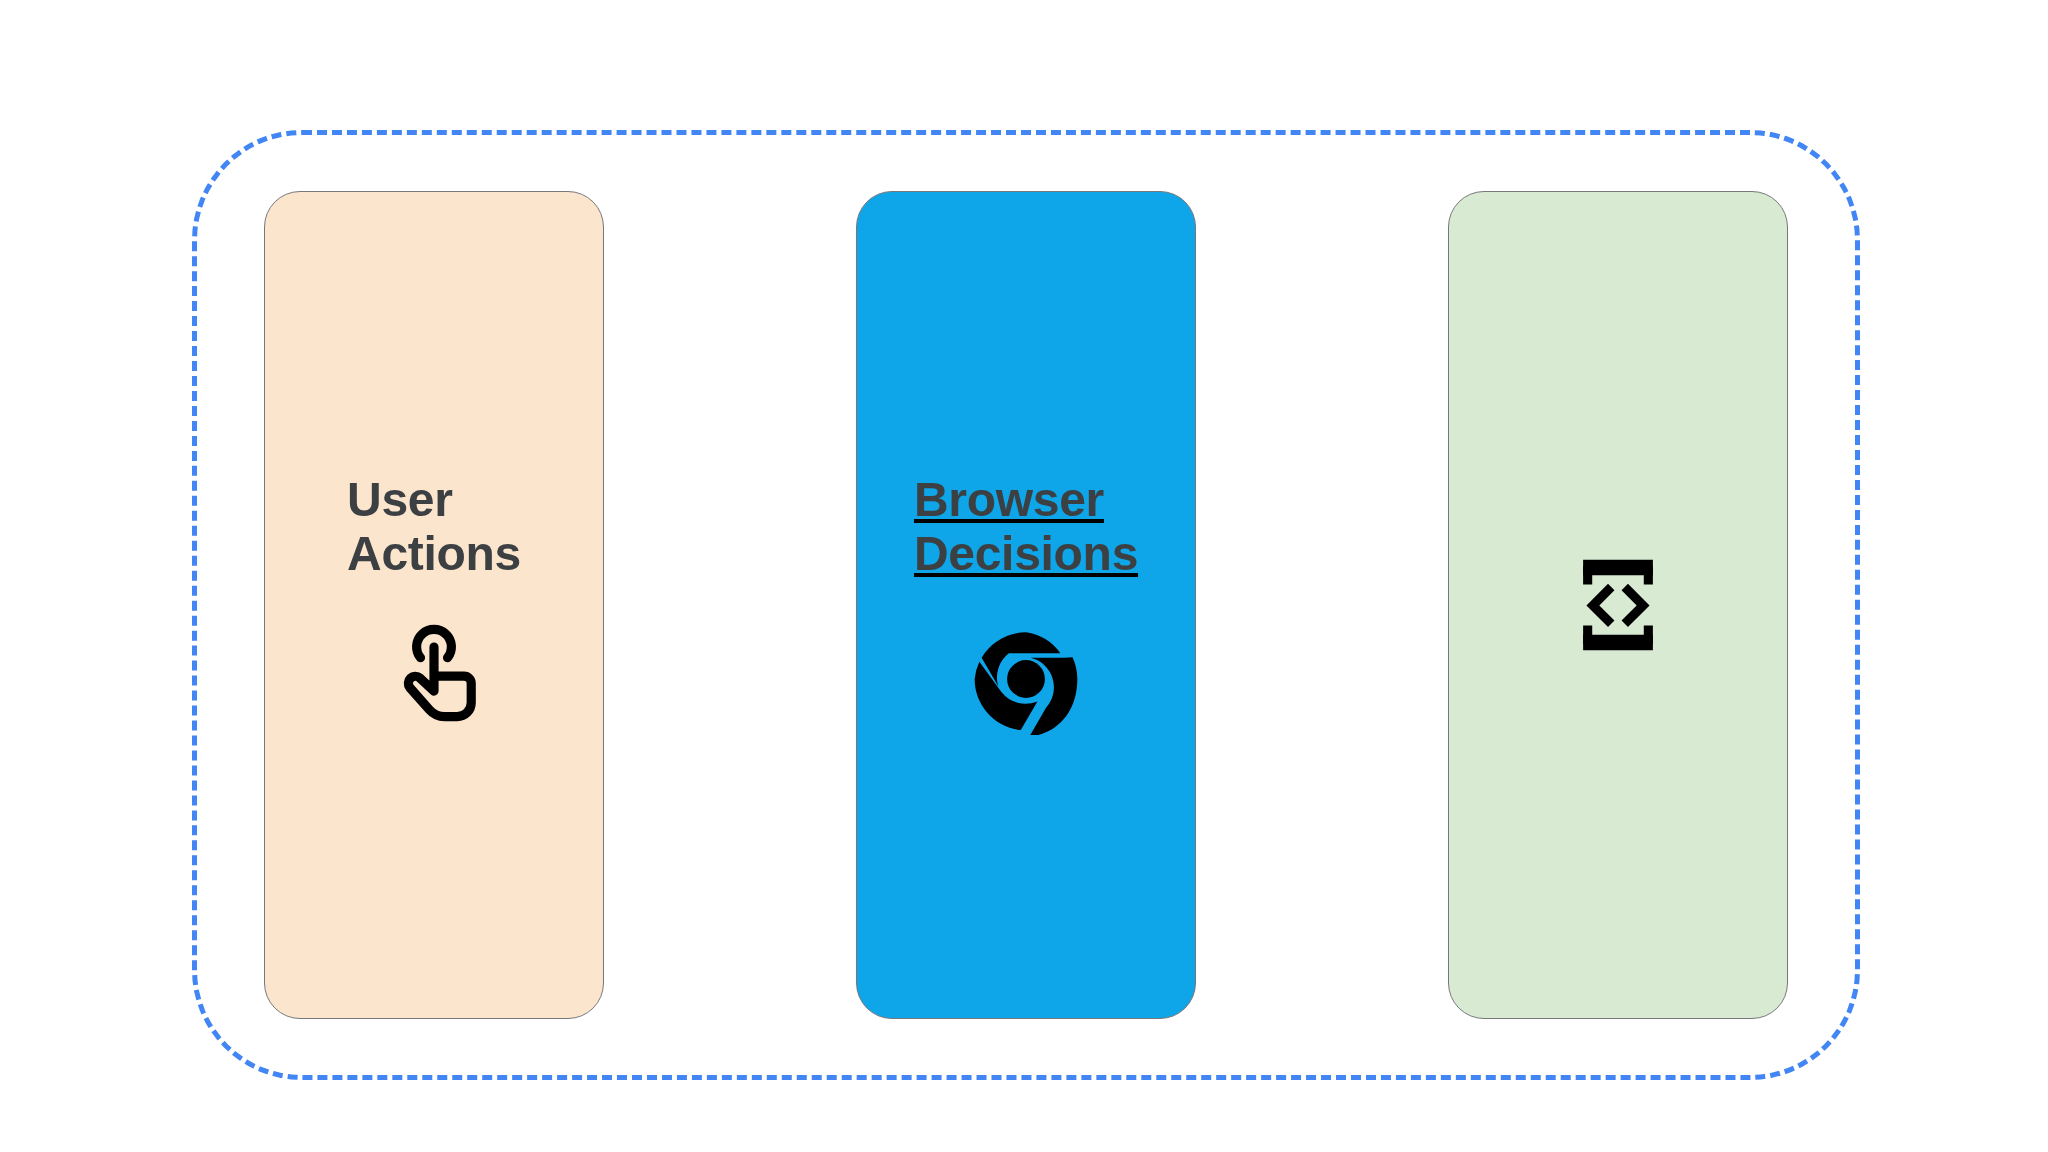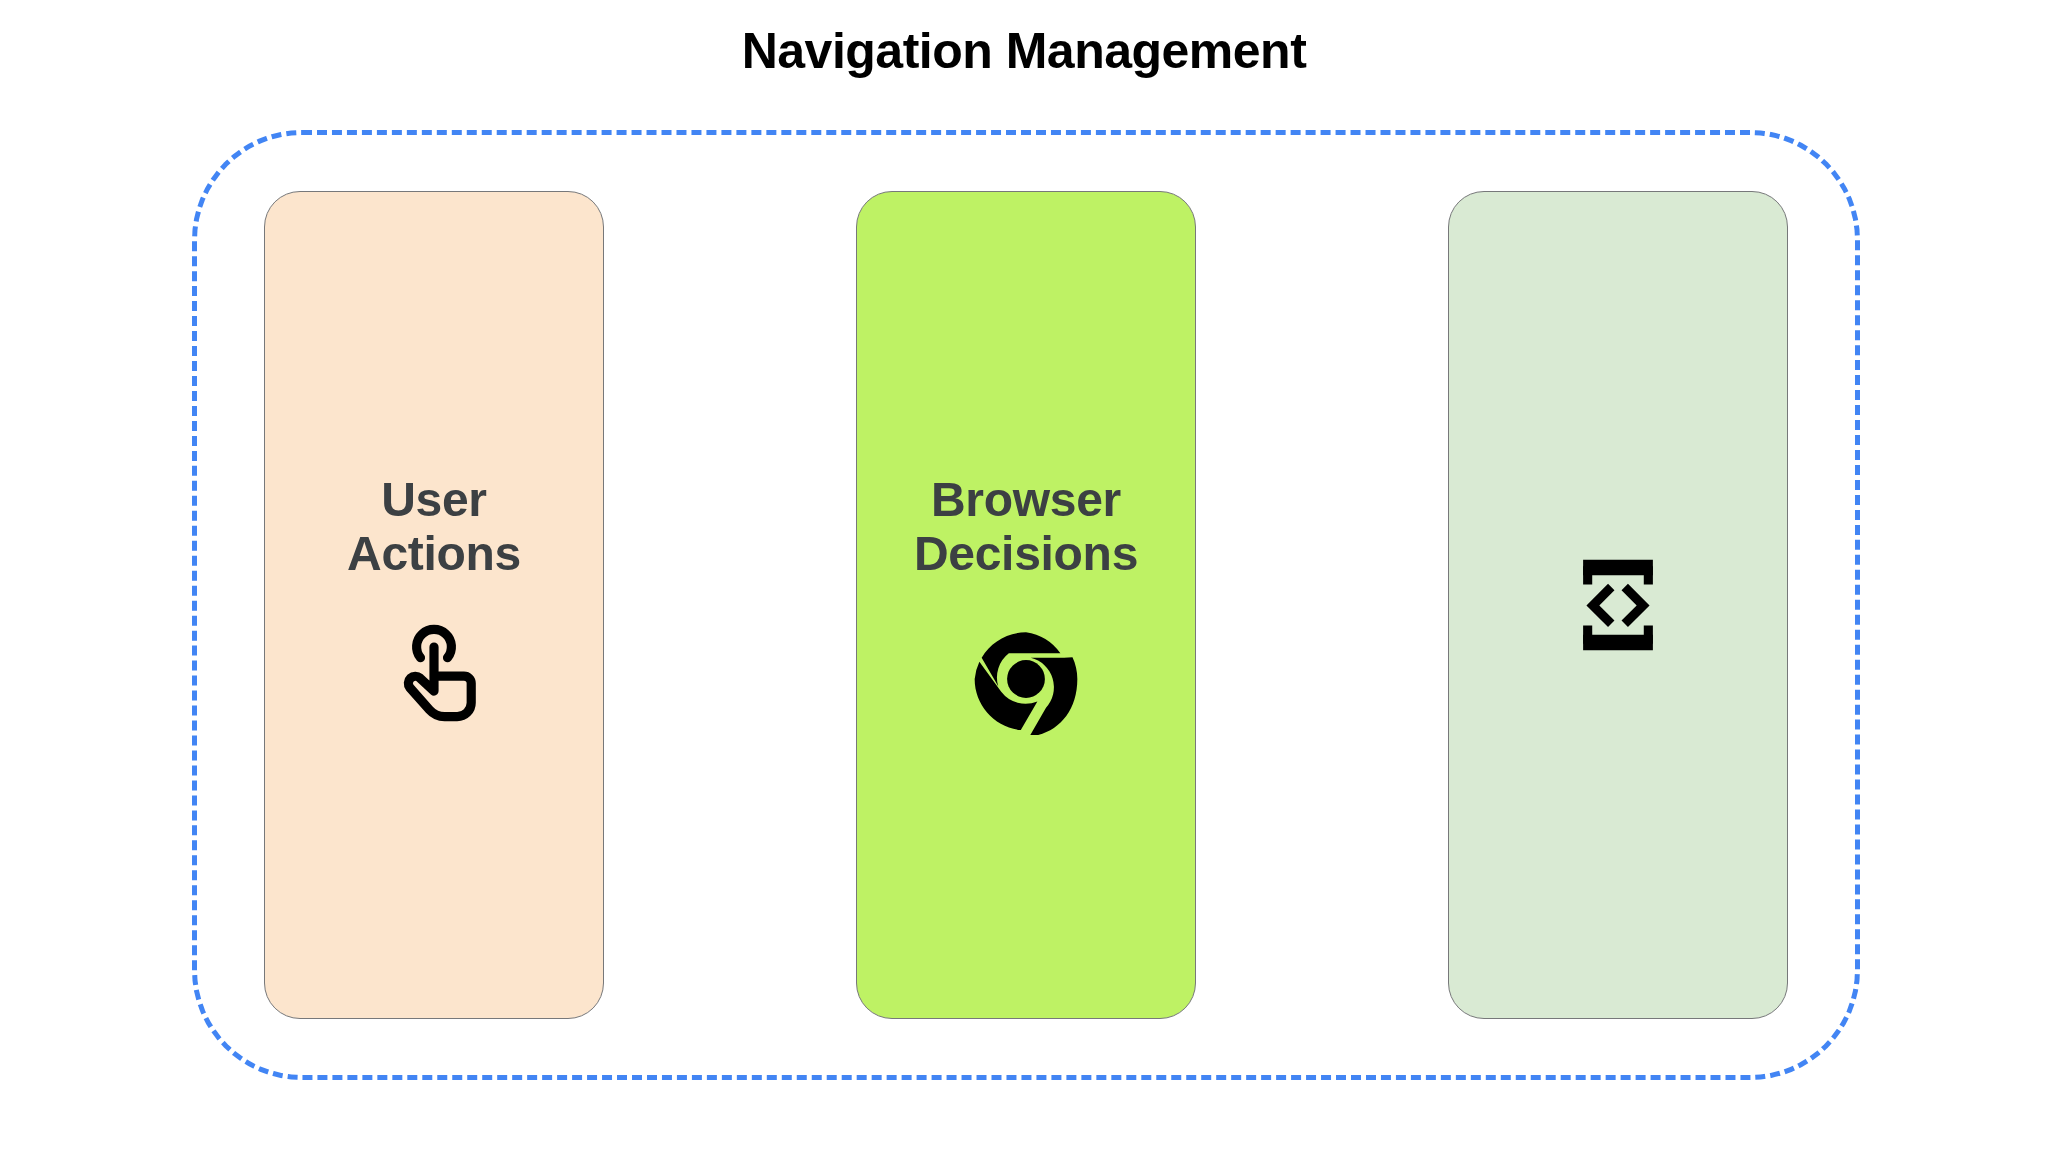--- a/index.html
+++ b/index.html
@@ -74,21 +74,21 @@
     flex-direction: column;
     align-items: center;
     justify-content: center;
     position: relative;
   }
 
   .card-label {
     font-size: 48px;
     font-weight: bold;
     color: #3c4043;
-    text-align: center;
+    text-align: left;
     line-height: 1.13;
     letter-spacing: -0.3px;
     white-space: pre-line;
     margin-bottom: 40px;
   }
 
   .card-icon {
     width: 116px;
     height: 116px;
     display: flex;
@@ -97,38 +97,37 @@
   }
   .card-icon svg {
     display: block;
   }
 </style>
 </head>
 <body style="background: rgb(255, 255, 255);">
 
 <div id="canvas">
 
-  <div id="page-title">Navigation Management</div>
 
   <div id="group-container" style="border-color: rgb(66, 133, 244);"></div>
 
   <div id="cards-row">
 
     <div class="card" id="card-user-actions" style="background: rgb(252, 229, 205); border-color: rgb(119, 120, 122);">
       <div class="card-label" style="color: rgb(60, 64, 67);">User
 Actions</div>
       <div class="card-icon">
         <svg width="116" height="116" viewBox="0 0 24 24" aria-hidden="true">
           <path fill="none" stroke="#000000" stroke-width="1.9" stroke-linecap="round" stroke-linejoin="round" d="M9.2 7.6a3.6 3.6 0 1 1 5.6 0"></path>
           <path fill="none" stroke="#000000" stroke-width="1.9" stroke-linecap="round" stroke-linejoin="round" d="M12 5.4v9.1L9.1 11.8a1.45 1.45 0 0 0-2.1 1.98l4.05 4.6a4.2 4.2 0 0 0 3.15 1.42h2.6a2.9 2.9 0 0 0 2.9-2.9v-4.0a1.5 1.5 0 0 0-1.5-1.5H12"></path>
         </svg>
       </div>
     </div>
 
-    <div class="card" id="card-browser-decisions" style="background: #bef264; border-color: rgb(119, 120, 122);">
+    <div class="card" id="card-browser-decisions" style="background: #0ea5e9; border-color: rgb(119, 120, 122); text-decoration: underline;">
       <div class="card-label" style="color: rgb(60, 64, 67);">Browser
 Decisions</div>
       <div class="card-icon">
         <svg width="112" height="112" viewBox="0 0 48 48" aria-hidden="true">
 
           <g fill="#000000">
 
             <path d="M24 4C15.9 4 8.83 8.36 5.0 14.85l7.1 12.3a13.1 13.1 0 0 1 4.55-14.15h22.1A21.96 21.96 0 0 0 24 4z"></path>
 
             <path d="M4.02 16.6A21.9 21.9 0 0 0 2 24c0 11.4 8.67 20.78 19.78 21.9l7.1-12.3a13.1 13.1 0 0 1-15.5-4.1L4.02 16.6z"></path>

